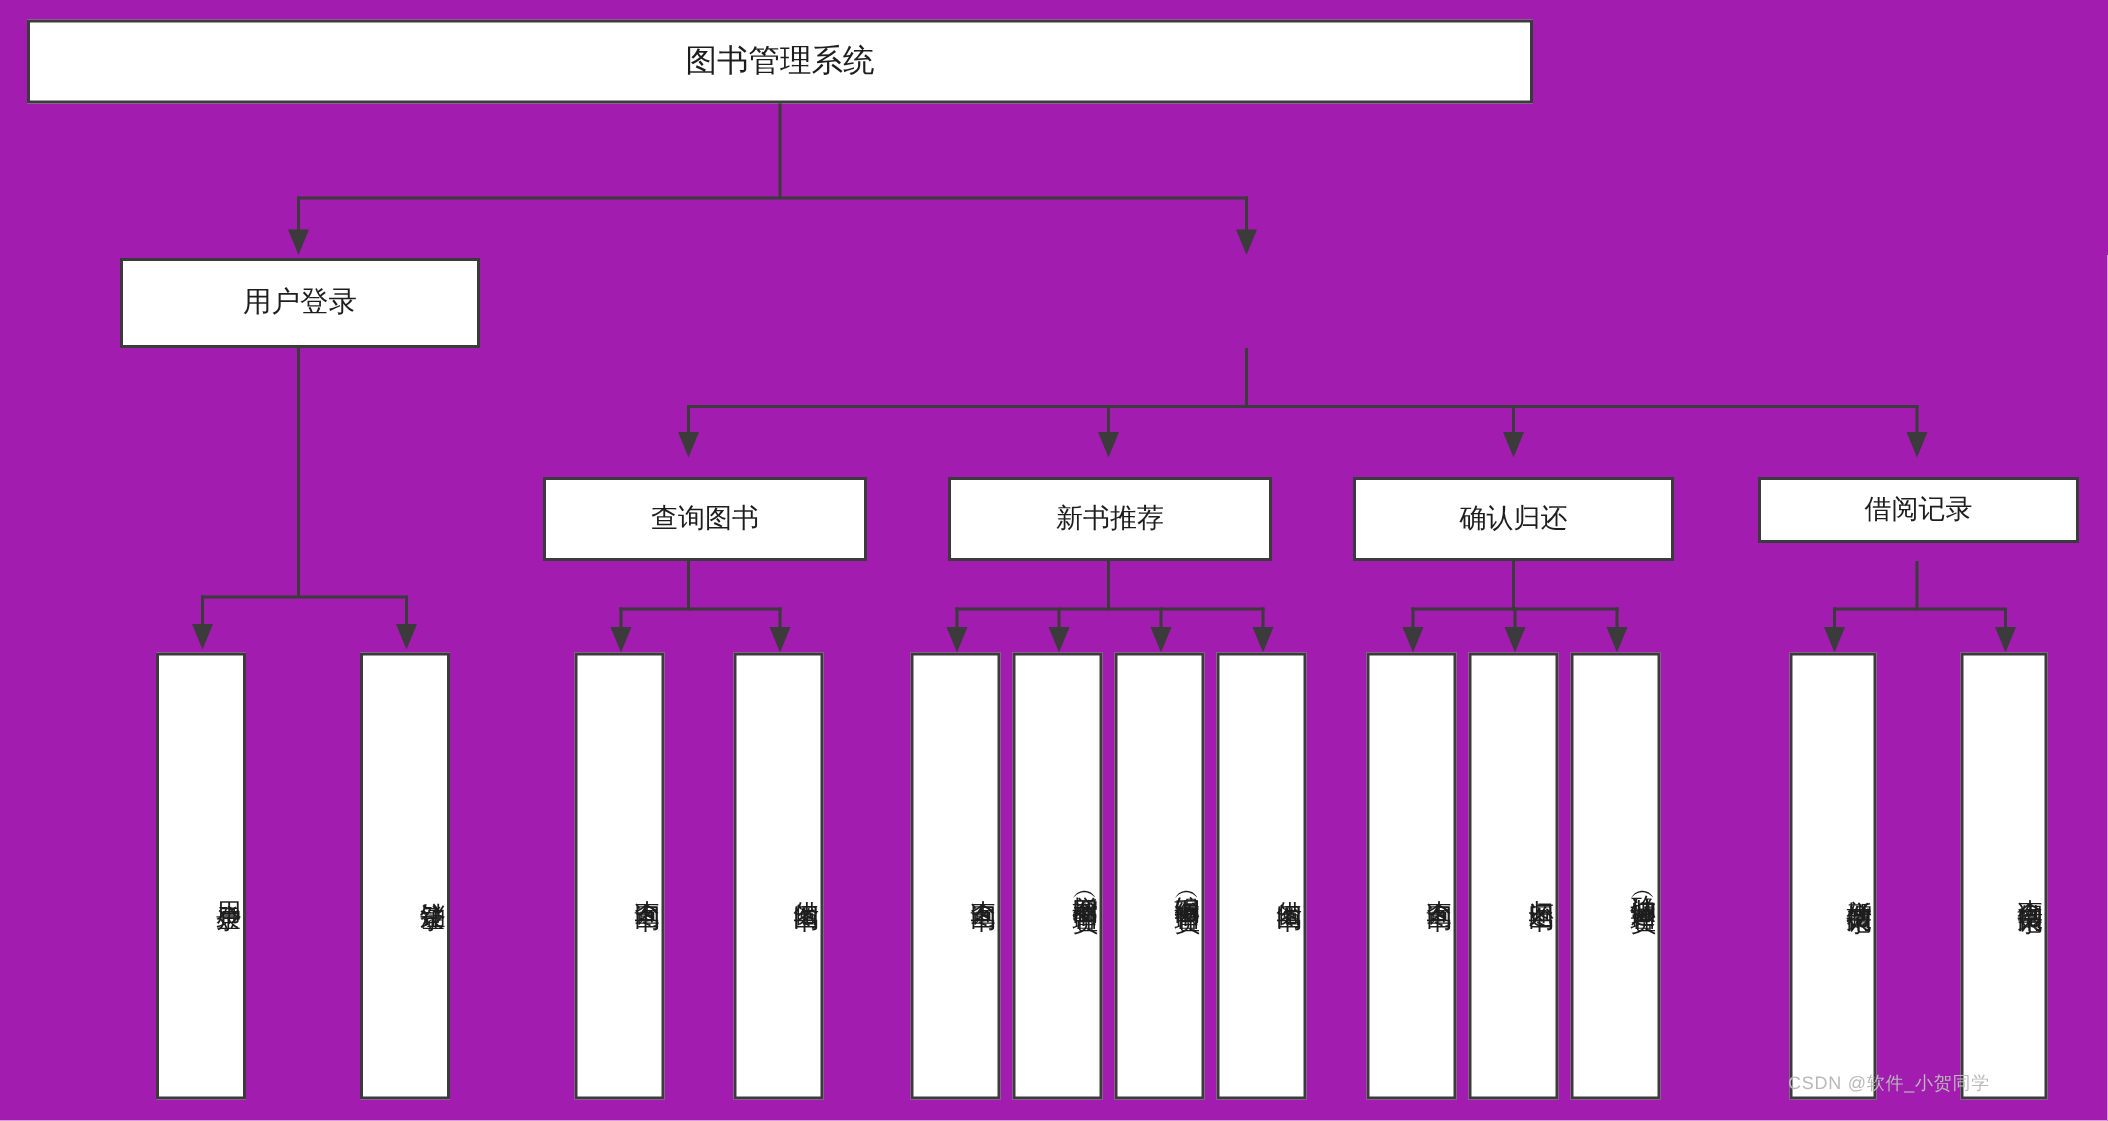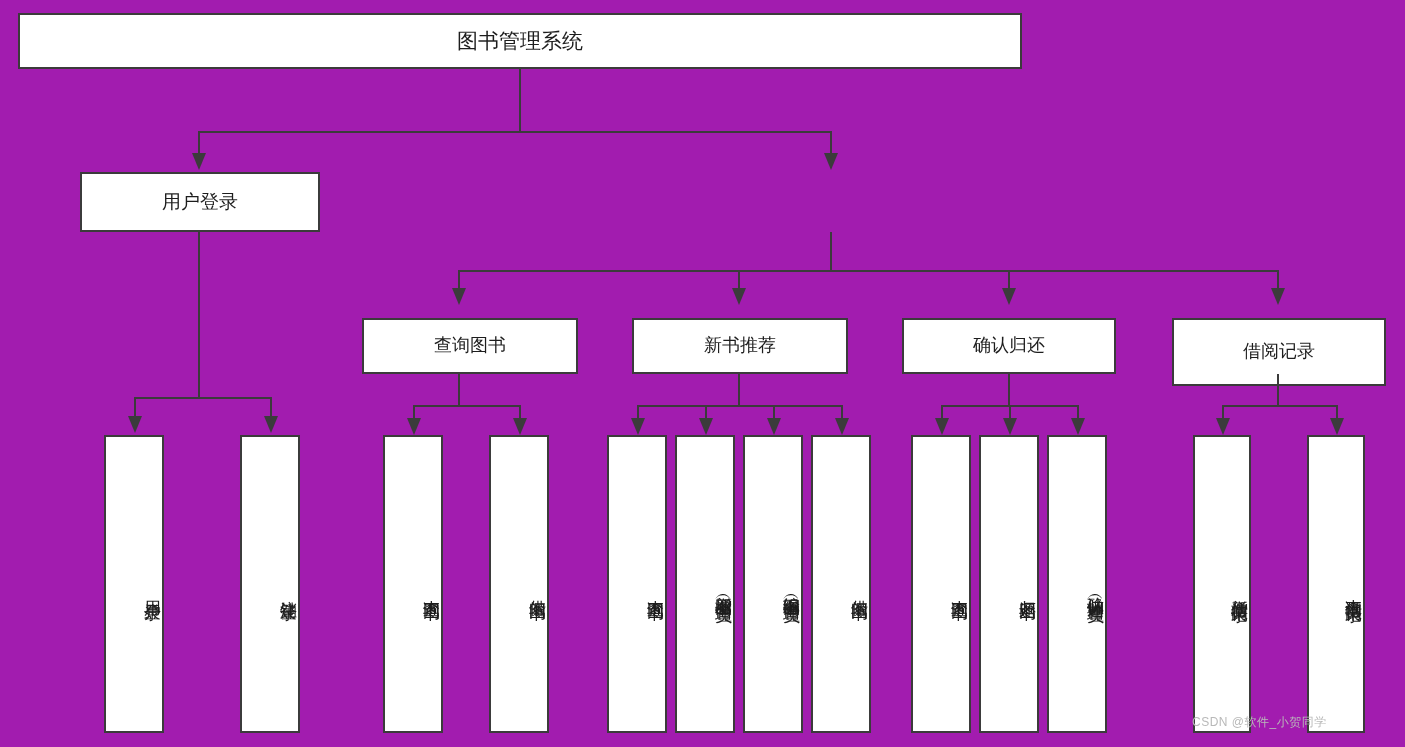--- a/index.html
+++ b/index.html
@@ -123,21 +123,21 @@
 
   <div class="node l3" style="left:362px; top:318px; width:216px; height:56px;">
     <span class="lbl">查询图书</span>
   </div>
   <div class="node l3" style="left:632px; top:318px; width:216px; height:56px;">
     <span class="lbl">新书推荐</span>
   </div>
   <div class="node l3" style="left:902px; top:318px; width:214px; height:56px;">
     <span class="lbl">确认归还</span>
   </div>
-  <div class="node l3" style="left:1172px; top:318px; width:214px; height:68px;">
+  <div class="node l3" style="left:1172px; top:318px; width:214px; height:44px;">
     <span class="lbl">借阅记录</span>
   </div>
 
   <div class="vline" style="left:458px; top:374px; height:33px;"></div>
   <div class="hline" style="left:413px; top:405px; width:108px;"></div>
   <div class="vline" style="left:413px; top:405px; height:16px;"></div>
   <div class="arrow" style="left:407px; top:418px;"></div>
   <div class="vline" style="left:519px; top:405px; height:16px;"></div>
   <div class="arrow" style="left:513px; top:418px;"></div>
 

